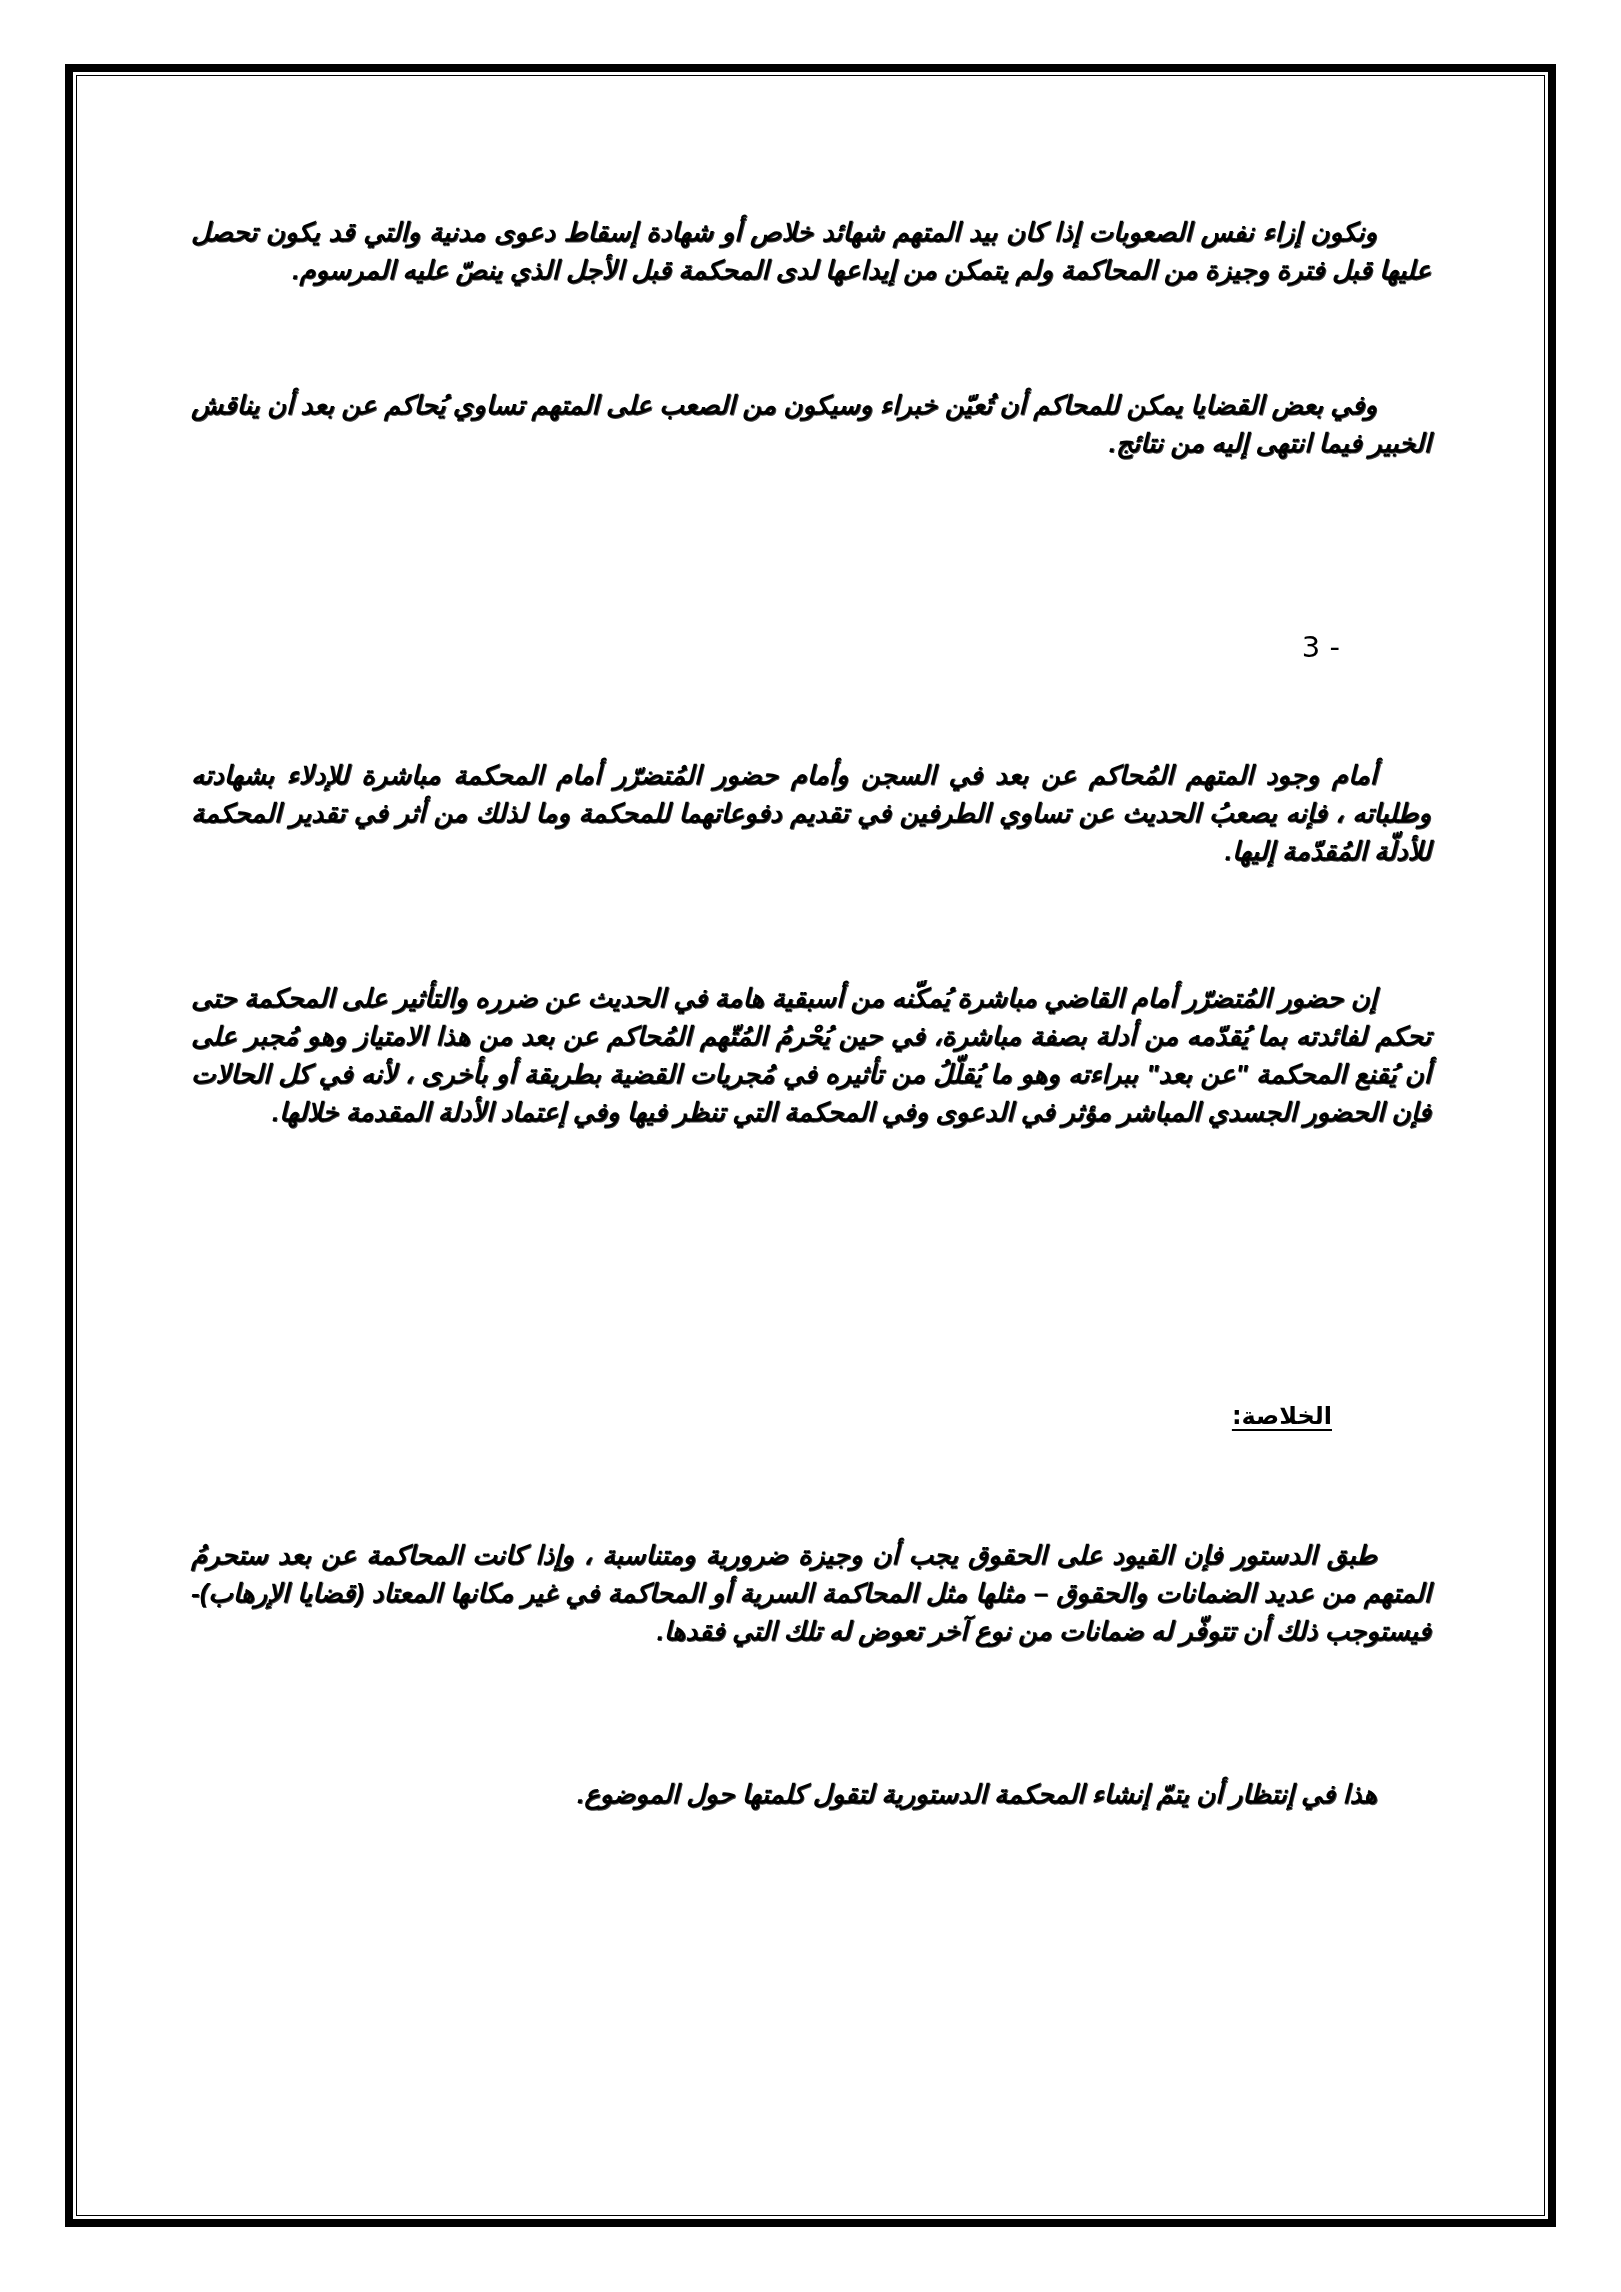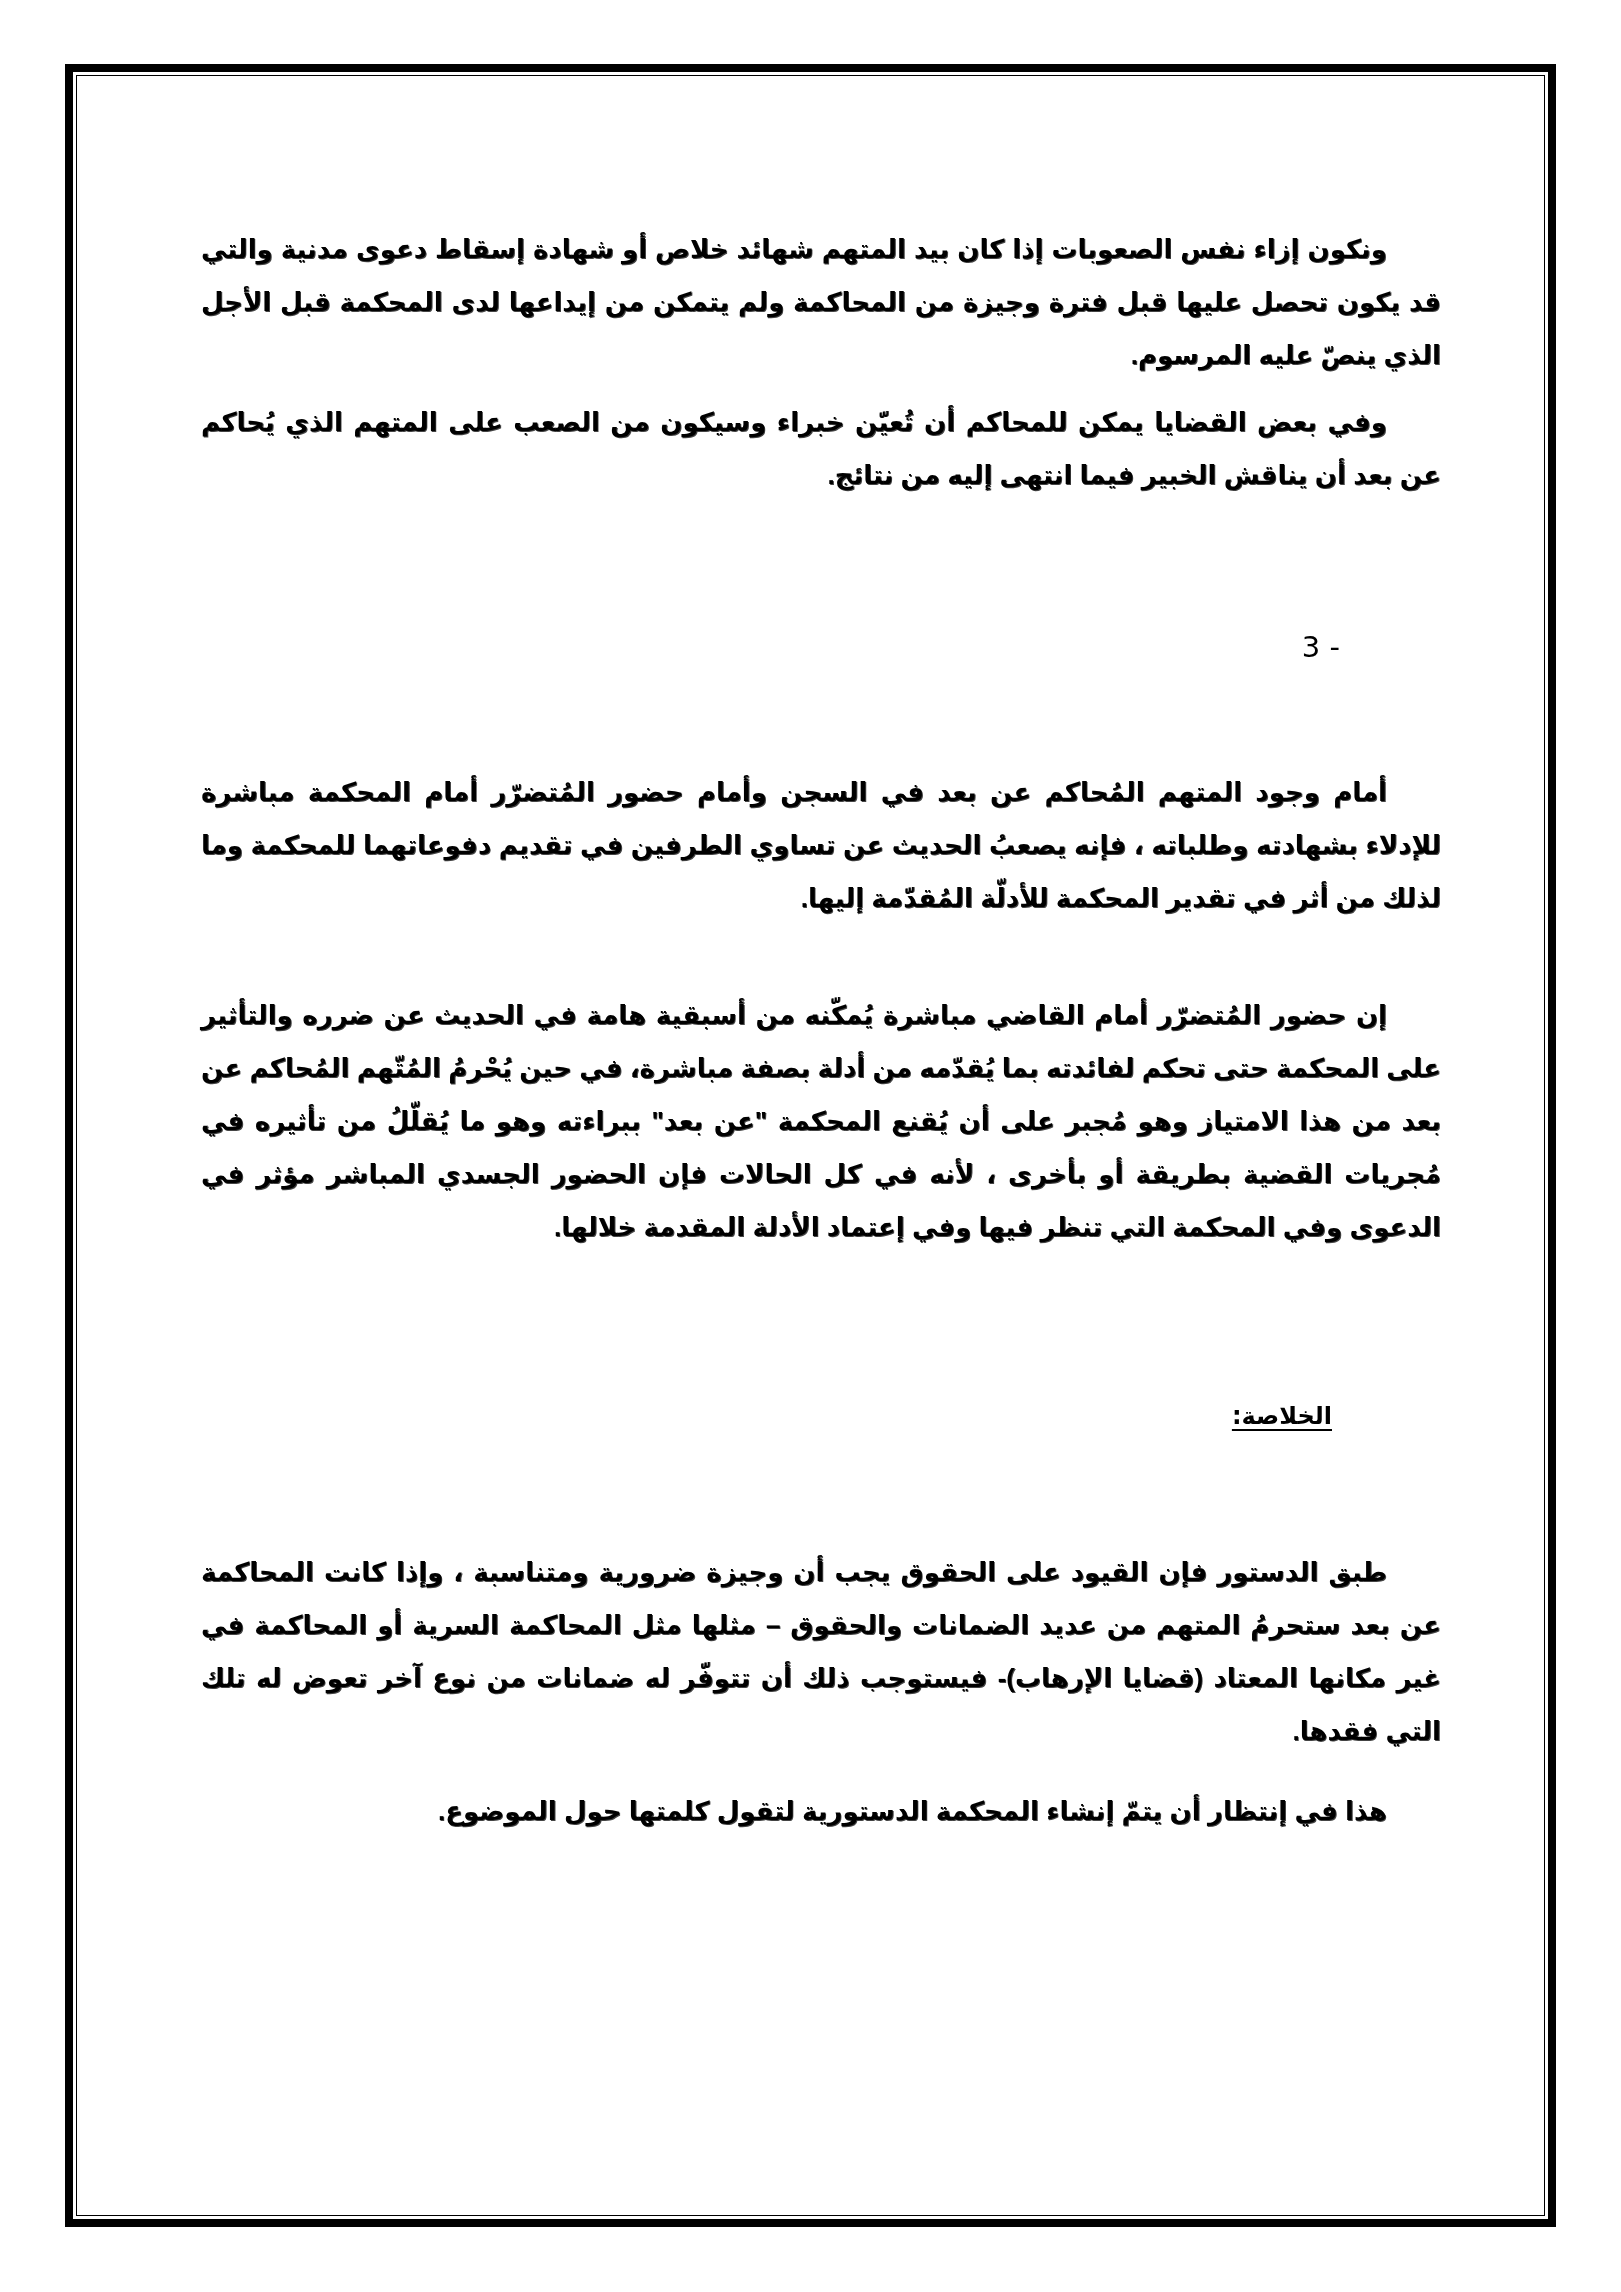--- a/index.html
+++ b/index.html
@@ -35,23 +35,24 @@
     .para {
       position: absolute;
       left: 191px;
       width: 1240px;
       direction: rtl;
       text-align: justify;
       text-align-last: right;
       font-family: "Liberation Sans", "DejaVu Sans", sans-serif;
       font-weight: bold;
       font-size: 26px;
-      line-height: 53px;
+      line-height: 38px;
       text-shadow: 0.9px 0.9px 0 #444;
-      margin: 10px;
+      margin: 0;
+      font-style: italic;
     }
     .indent { text-indent: 54px; }
 
     #p1 { top: 213px; }
     #p2 { top: 386px; }
     #p3 { top: 756px; }
     #p4 { top: 979px; }
     #p5 { top: 1536px; }
     #p6 { top: 1775px; }
 
@@ -89,21 +90,21 @@
   </style>
 </head>
 <body>
 
 <div class="page-border">
   <div class="page-border-inner"></div>
 </div>
 
 <p id="p1" class="para indent">ونكون إزاء نفس الصعوبات إذا كان  بيد المتهم شهائد خلاص أو شهادة إسقاط دعوى مدنية والتي قد يكون تحصل عليها قبل فترة وجيزة من المحاكمة ولم يتمكن من إيداعها لدى المحكمة قبل الأجل الذي ينصّ عليه المرسوم.</p>
 
-<p id="p2" class="para indent">وفي بعض القضايا يمكن للمحاكم أن تُعيّن خبراء وسيكون من الصعب على المتهم الذي يُحاكم عن بعد أن يناقش الخبير فيما انتهى إليه من نتائج.</p>
+<p id="p2" class="para indent">وفي بعض القضايا يمكن للمحاكم أن تُعيّن خبراء وسيكون من الصعب على المتهم تساوي يُحاكم عن بعد أن يناقش الخبير فيما انتهى إليه من نتائج.</p>
 
 <div class="heading-row">
   <span class="heading-num">3 -</span>
 </div>
 
 <p id="p3" class="para indent">أمام وجود المتهم المُحاكم عن بعد في السجن وأمام حضور المُتضرّر أمام المحكمة مباشرة للإدلاء بشهادته وطلباته ، فإنه يصعبُ الحديث عن تساوي الطرفين في تقديم دفوعاتهما للمحكمة وما لذلك من أثر في تقدير المحكمة للأدلّة المُقدّمة إليها.</p>
 
 <p id="p4" class="para indent">إن حضور المُتضرّر أمام القاضي مباشرة يُمكّنه من أسبقية هامة في الحديث عن ضرره والتأثير على المحكمة حتى تحكم لفائدته بما يُقدّمه من أدلة بصفة مباشرة، في حين يُحْرمُ المُتّهم المُحاكم عن بعد من هذا الامتياز وهو مُجبر على أن يُقنع المحكمة "عن بعد" ببراءته وهو ما يُقلّلُ من تأثيره في مُجريات القضية بطريقة أو بأخرى ، لأنه في كل الحالات فإن الحضور الجسدي المباشر مؤثر في الدعوى وفي المحكمة التي تنظر فيها وفي إعتماد الأدلة المقدمة خلالها.</p>
 
 <div class="summary-heading">الخلاصة:</div>

